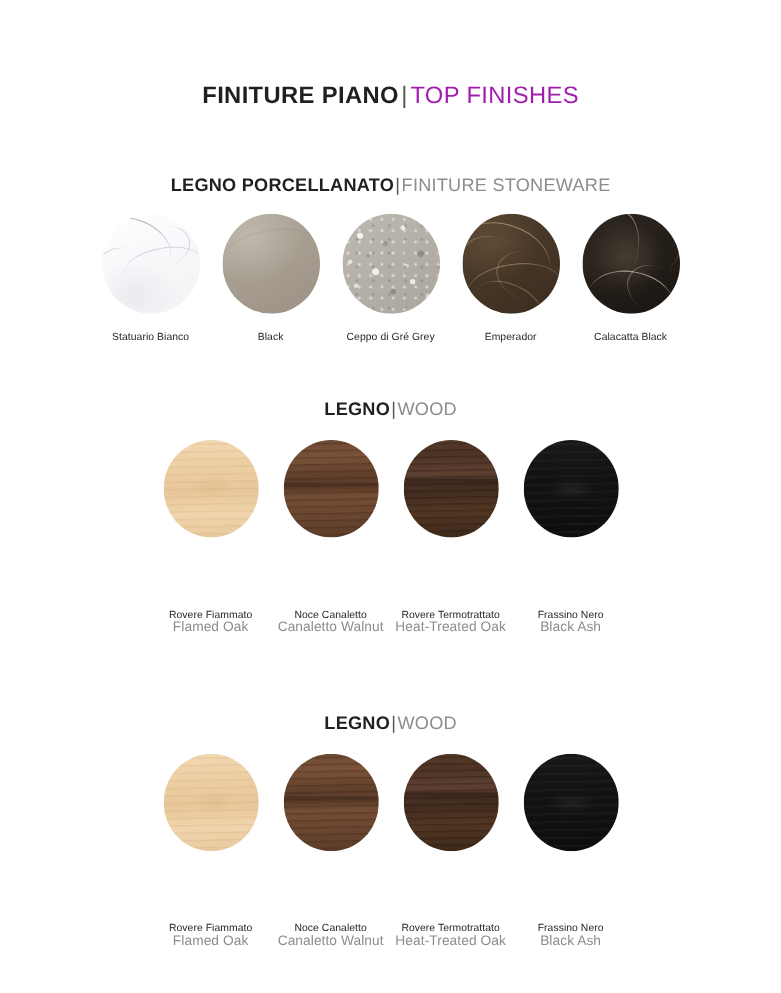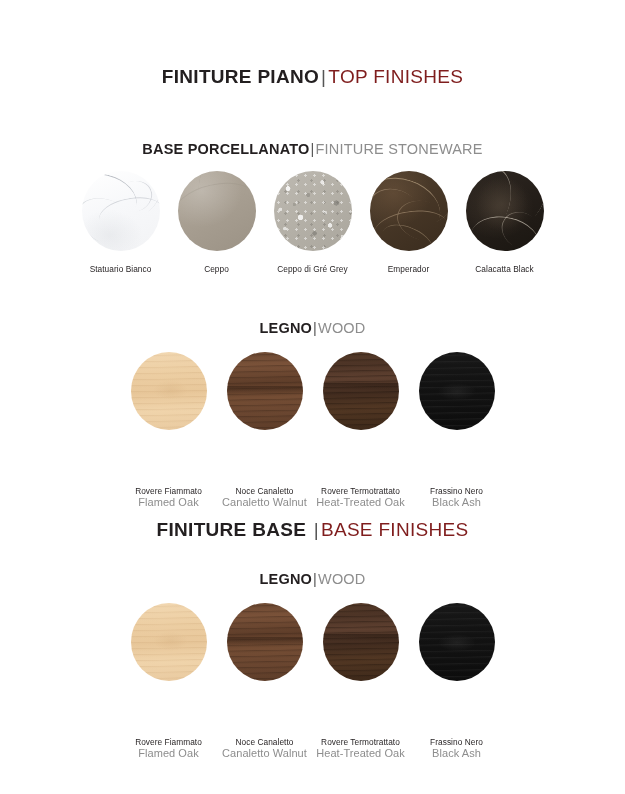--- a/index.html
+++ b/index.html
@@ -21,21 +21,21 @@
   .section-title {
     text-align: center;
     font-size: 19px;
     letter-spacing: 0.3px;
     font-weight: 700;
     color: #231f20;
     white-space: nowrap;
   }
   .section-title .light {
     font-weight: 400;
-    color: #7f1d1d;
+    color: #a21caf;
   }
   .section-title .bar {
     font-weight: 400;
     color: #555;
     margin: 0 2px;
   }
 
   .sub-title {
     text-align: center;
     font-size: 14.5px;
@@ -291,21 +291,21 @@
 </head>
 <body>
 
 <div class="page">
 
   <div class="section-title" id="top-finishes-title">
     <span>FINITURE PIANO</span><span class="bar">|</span><span class="light">TOP FINISHES</span>
   </div>
 
   <div class="sub-title" id="porcelain-subtitle">
-    <span>BASE PORCELLANATO</span><span class="bar">|</span><span class="light">FINITURE STONEWARE</span>
+    <span>LEGNO PORCELLANATO</span><span class="bar">|</span><span class="light">FINITURE STONEWARE</span>
   </div>
 
   <div class="row" id="stone-row">
 
     <div class="swatch-cell">
       <div class="swatch">
         <div class="tex m-statuario">
           <span class="vein v1"></span>
             <span class="vein v2"></span>
             <span class="vein v3"></span>
@@ -319,21 +319,21 @@
     </div>
 
     <div class="swatch-cell">
       <div class="swatch">
         <div class="tex m-tafu">
           <span class="vein v1"></span>
             <span class="vein v2"></span>
         </div>
       </div>
       <div class="swatch-label">
-        <div class="label-stone">Ceppo</div>
+        <div class="label-stone">Black</div>
       </div>
     </div>
 
     <div class="swatch-cell">
       <div class="swatch">
         <div class="tex m-ceppo">
           <span class="grain"></span>
         </div>
       </div>
       <div class="swatch-label">
@@ -427,23 +427,20 @@
           </div>
       </div>
       <div class="swatch-label">
         <div class="label-it">Frassino Nero</div>
         <div class="label-en">Black Ash</div>
       </div>
     </div>
 
   </div>
 
-  <div class="section-title" id="base-finishes-title">
-    <span>FINITURE BASE </span><span class="bar">|</span><span class="light">BASE FINISHES</span>
-  </div>
 
   <div class="sub-title" id="wood-subtitle-base">
     <span>LEGNO</span><span class="bar">|</span><span class="light">WOOD</span>
   </div>
 
   <div class="row wood-row" id="wood-row-base">
 
     <div class="swatch-cell">
       <div class="swatch">
         <div class="wood w-oak">

